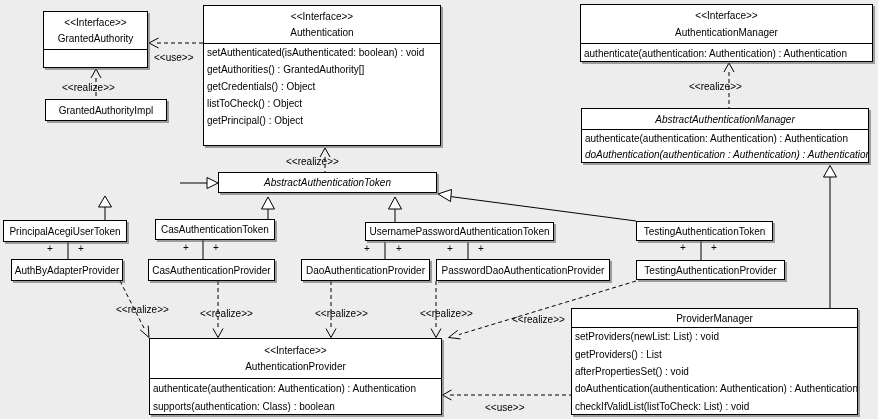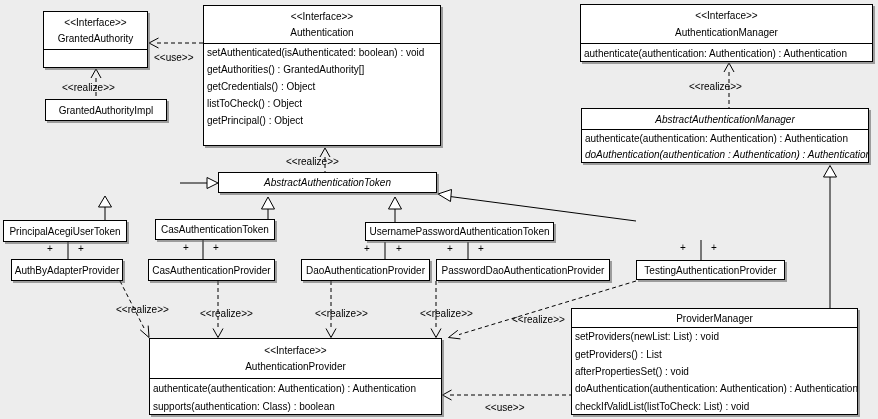--- a/index.html
+++ b/index.html
@@ -133,20 +133,23 @@
 
   <div class="uml-class solo" style="left:3px;top:220px;width:124px;height:22px;">
     <div>PrincipalAcegiUserToken</div>
   </div>
   <div class="uml-class solo" style="left:155px;top:219px;width:120px;height:21px;">
     <div>CasAuthenticationToken</div>
   </div>
   <div class="uml-class solo" style="left:357px;top:222px;width:189px;height:19px;margin-left:8px;">
     <div>UsernamePasswordAuthenticationToken</div>
   </div>
+  <div class="uml-class solo" style="left:636px;top:221px;width:137px;height:20px;">
+    <div>TestingAuthenticationToken</div>
+  </div>
 
   <div class="uml-class solo" style="left:11px;top:259px;width:112px;height:22px;">
     <div>AuthByAdapterProvider</div>
   </div>
   <div class="uml-class solo" style="left:148px;top:259px;width:127px;height:22px;">
     <div>CasAuthenticationProvider</div>
   </div>
   <div class="uml-class solo" style="left:301px;top:259px;width:129px;height:22px;">
     <div>DaoAuthenticationProvider</div>
   </div>

